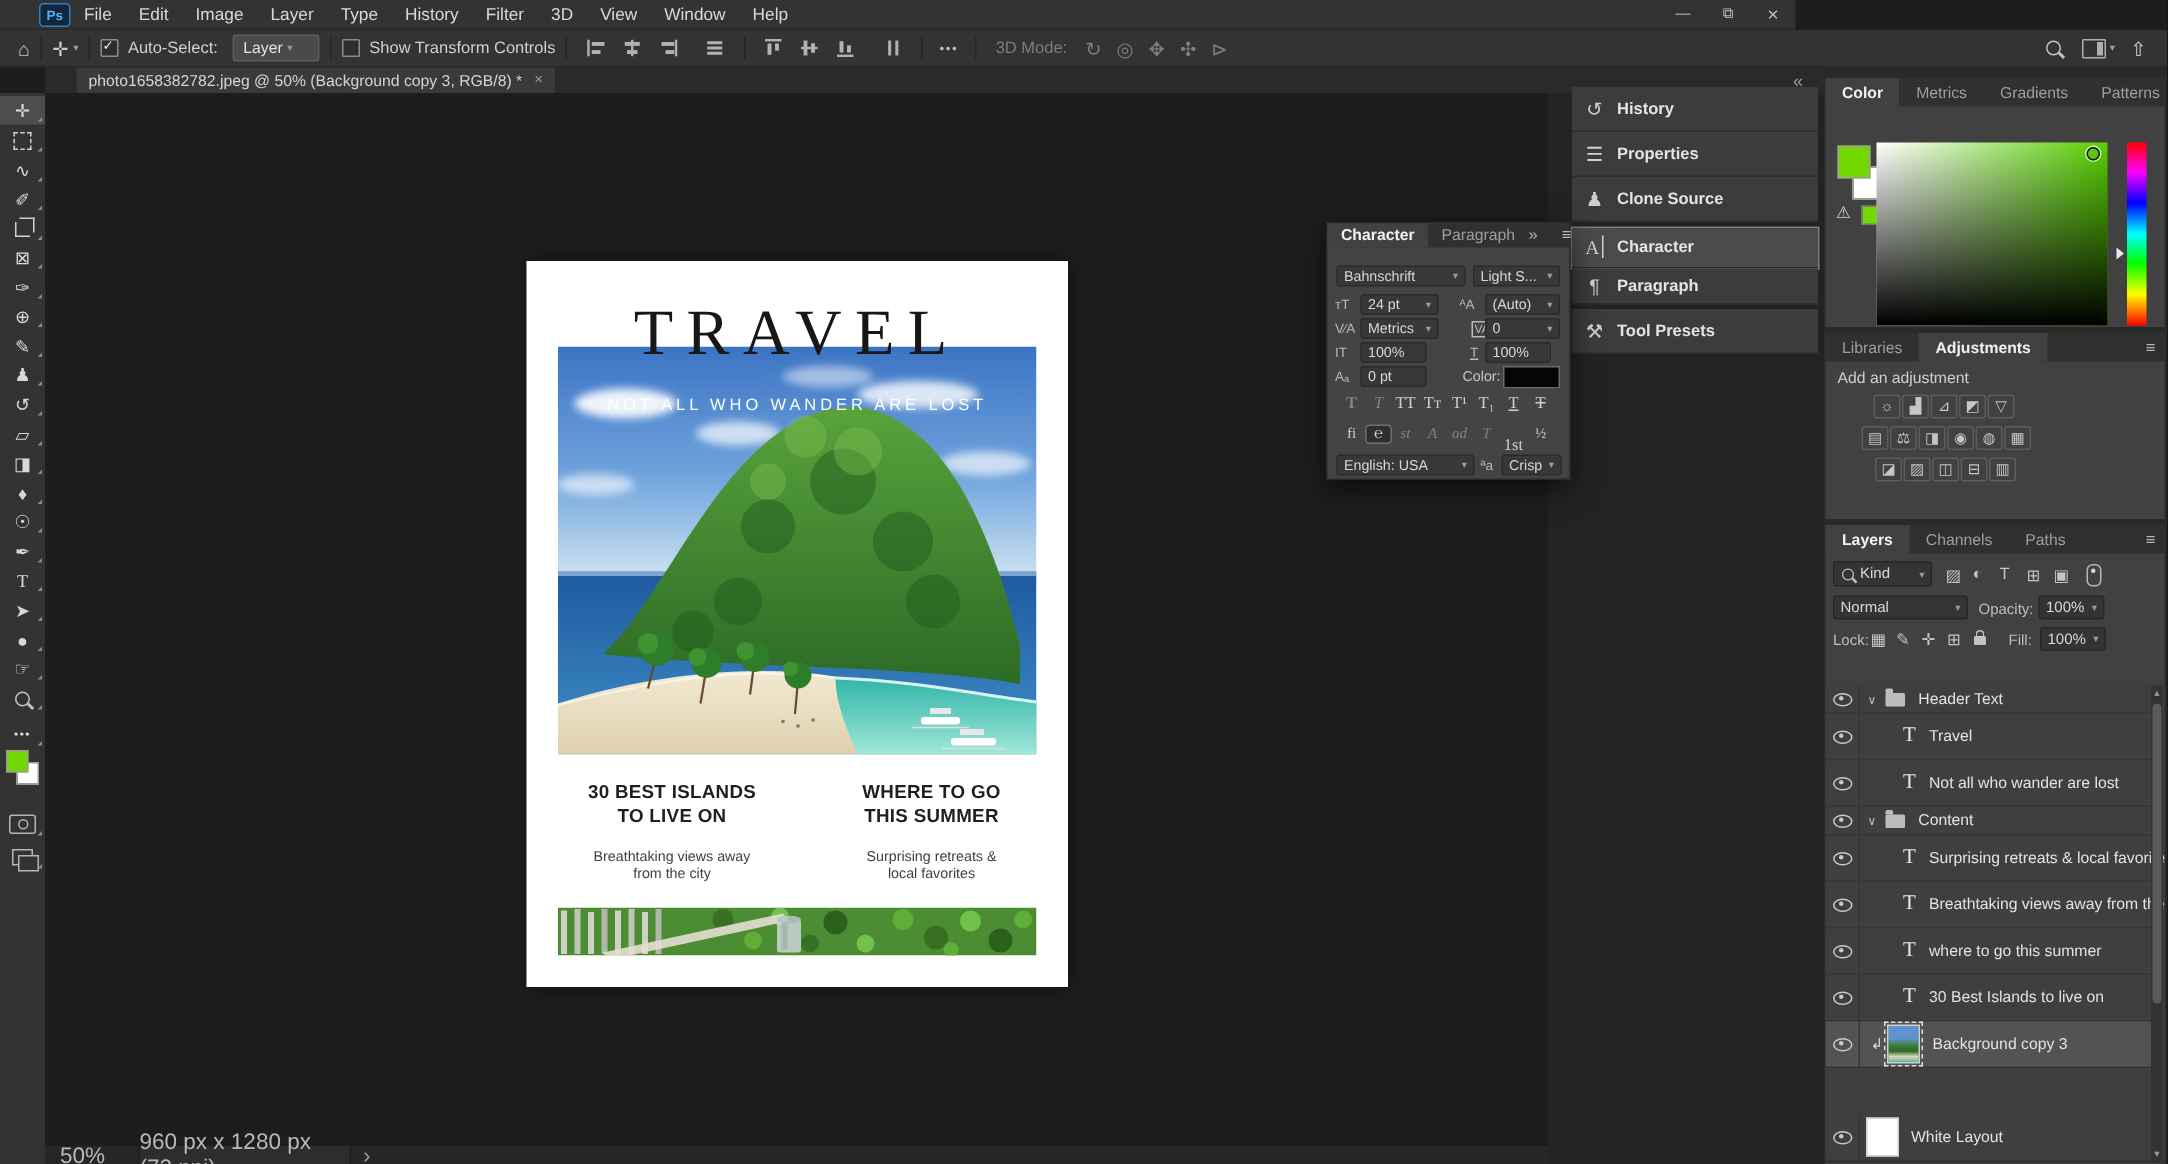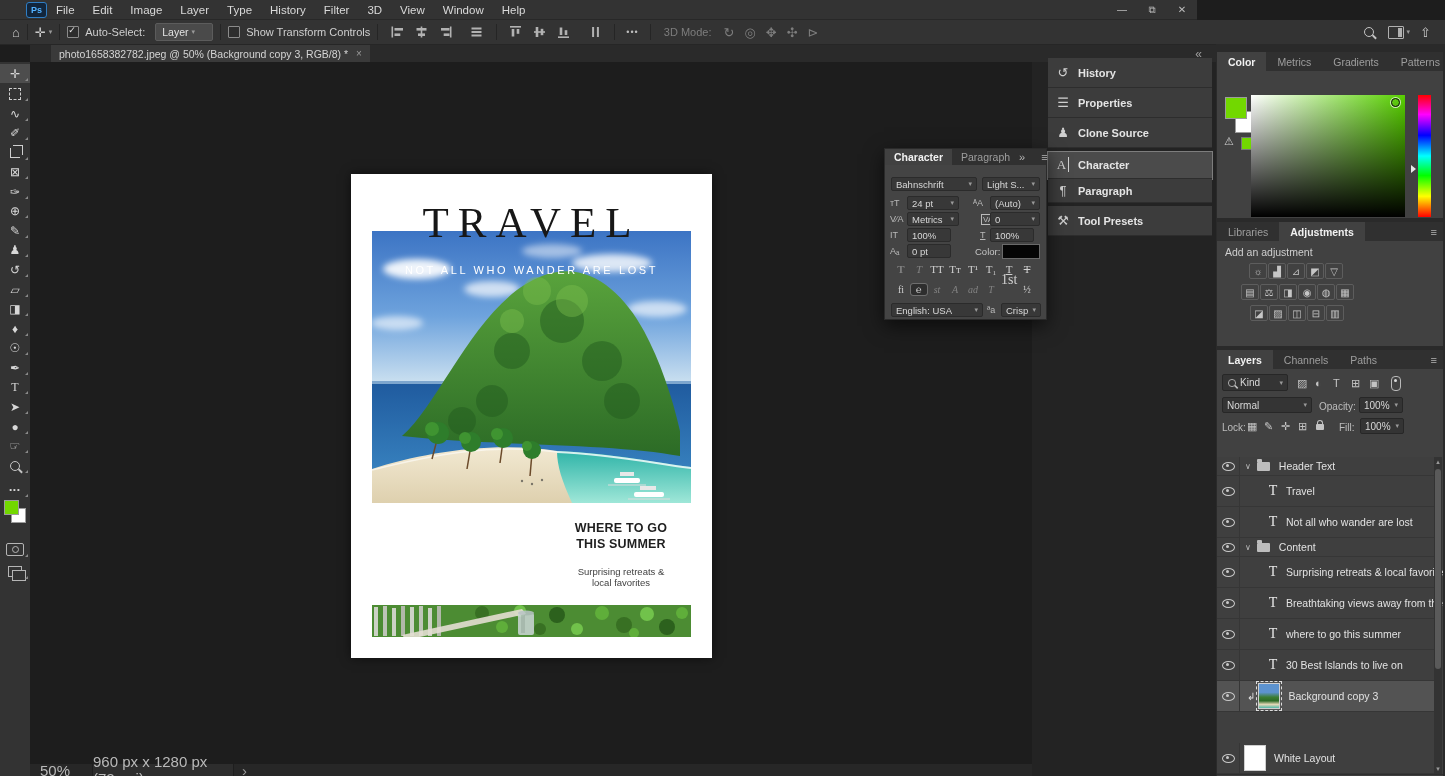--- a/index.html
+++ b/index.html
@@ -429,20 +429,26 @@
           <path d="M256 268 L298 268" stroke="#dddddd" stroke-width="1"></path>
         </g>
         <g fill="#333333" opacity=".6">
           <circle cx="150" cy="250" r="1.2"></circle>
             <circle cx="160" cy="253" r="1.2"></circle>
             <circle cx="170" cy="249" r="1.2"></circle>
         </g>
       </svg>
     </div>
     <div class="ab p-sub">NOT ALL WHO WANDER ARE LOST</div>
+    <div class="ab p-col" style="left:22px">
+      <div class="p-h"><span>30 BEST ISLANDS</span><br>
+        <span>TO LIVE ON</span></div>
+      <div class="p-b"><span>Breathtaking views away</span><br>
+        <span>from the city</span></div>
+    </div>
     <div class="ab p-col" style="left:195px">
       <div class="p-h"><span>WHERE TO GO</span><br>
         <span>THIS SUMMER</span></div>
       <div class="p-b"><span>Surprising retreats &amp;</span><br>
         <span>local favorites</span></div>
     </div>
     <div class="ab p-strip">
       <svg width="319" height="32" viewBox="0 0 319 32">
         <rect width="319" height="32" fill="#4c8c33"></rect>
         <g>
@@ -765,21 +771,21 @@
       <span class="stybtn" style="left:98px;top:98px">T₁</span>
       <span class="stybtn ul" style="left:116px;top:98px">T</span>
       <span class="stybtn strike" style="left:134px;top:98px">T</span>
 
       <span class="stybtn" style="left:8px;top:119px;font-size:10px">fi</span>
       <span class="stybtn on ital" style="left:26px;top:119px;font-size:10px">℮</span>
       <span class="stybtn dim ital" style="left:44px;top:119px;font-size:10px">st</span>
       <span class="stybtn dim ital" style="left:62px;top:119px;font-size:10px">A</span>
       <span class="stybtn dim ital" style="left:80px;top:119px;font-size:10px">ad</span>
       <span class="stybtn dim ital" style="left:98px;top:119px;font-size:10px">T</span>
-      <span class="stybtn" style="left:116px;top:107px;font-size:14px">1st</span>
+      <span class="stybtn" style="left:116px;top:126px;font-size:11px">1st</span>
       <span class="stybtn" style="left:134px;top:119px;font-size:10px">½</span>
 
       <span class="cfld" style="left:6px;top:138px;width:92px">
         <span>English: USA</span>
           <span class="chev">▾</span>
       </span>
       <span class="cico2" style="left:102px;top:140px">ªa</span>
       <span class="cfld" style="left:116px;top:138px;width:40px">
         <span>Crisp</span>
           <span class="chev">▾</span>

